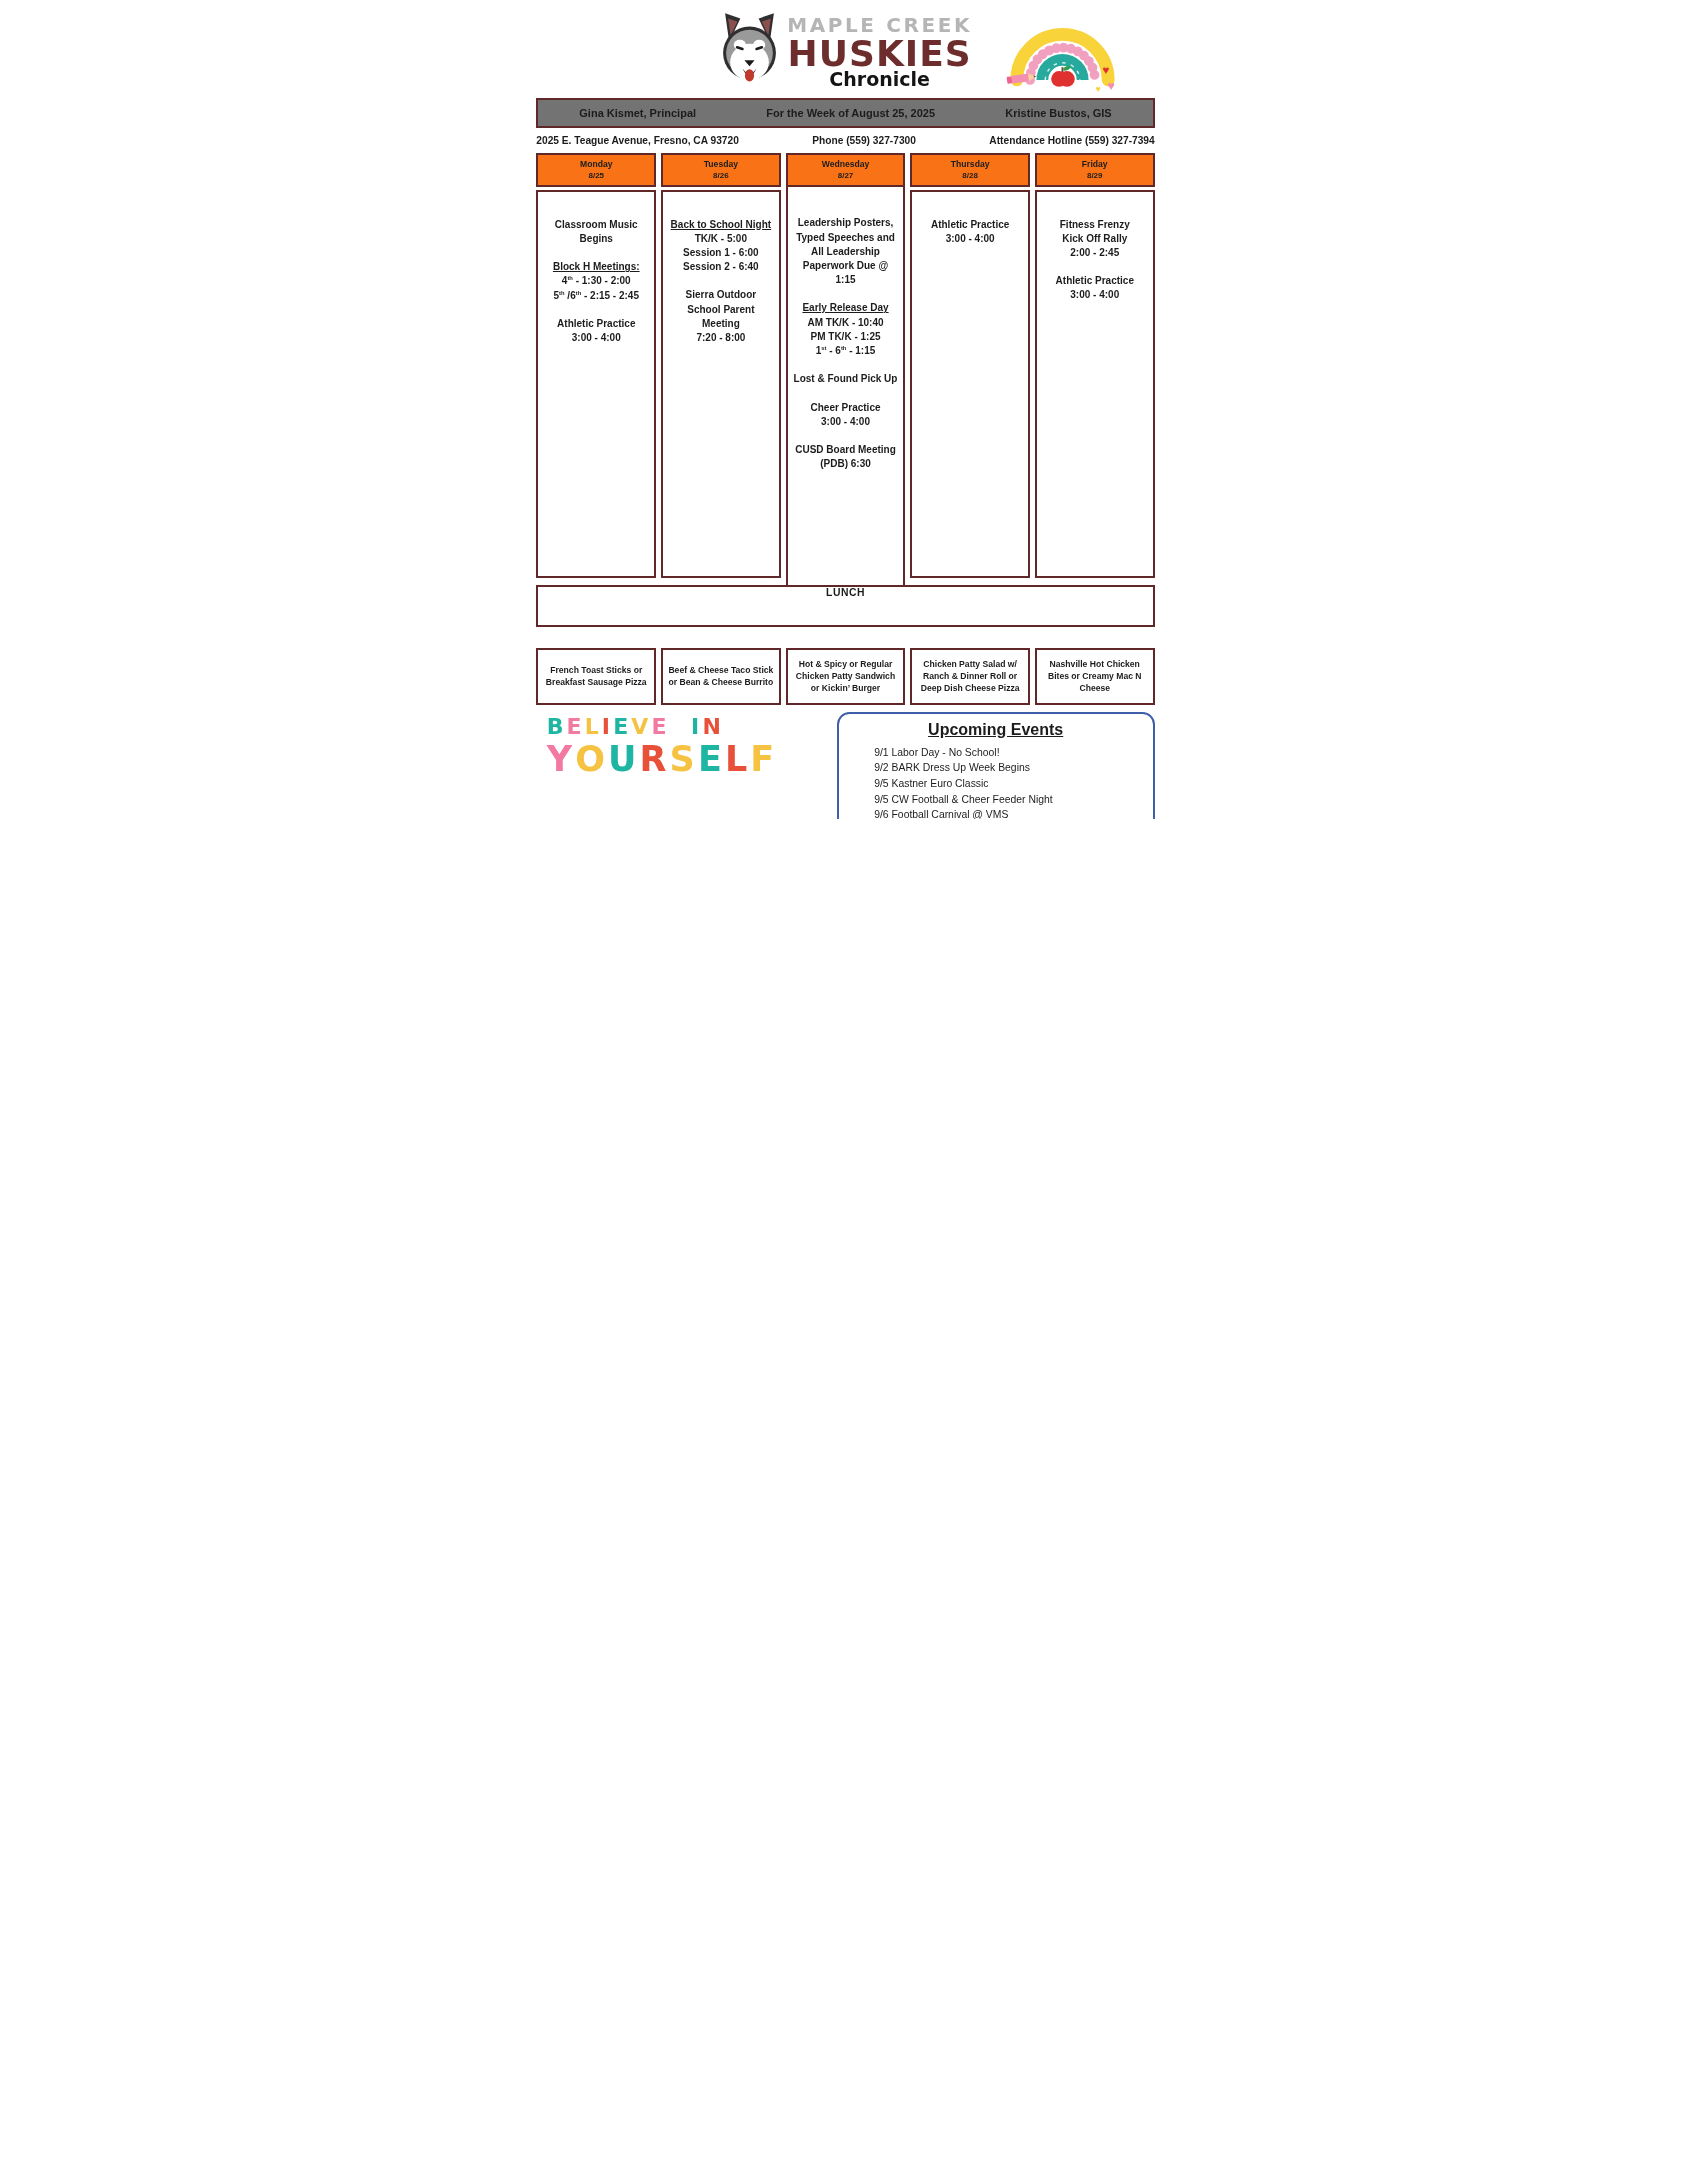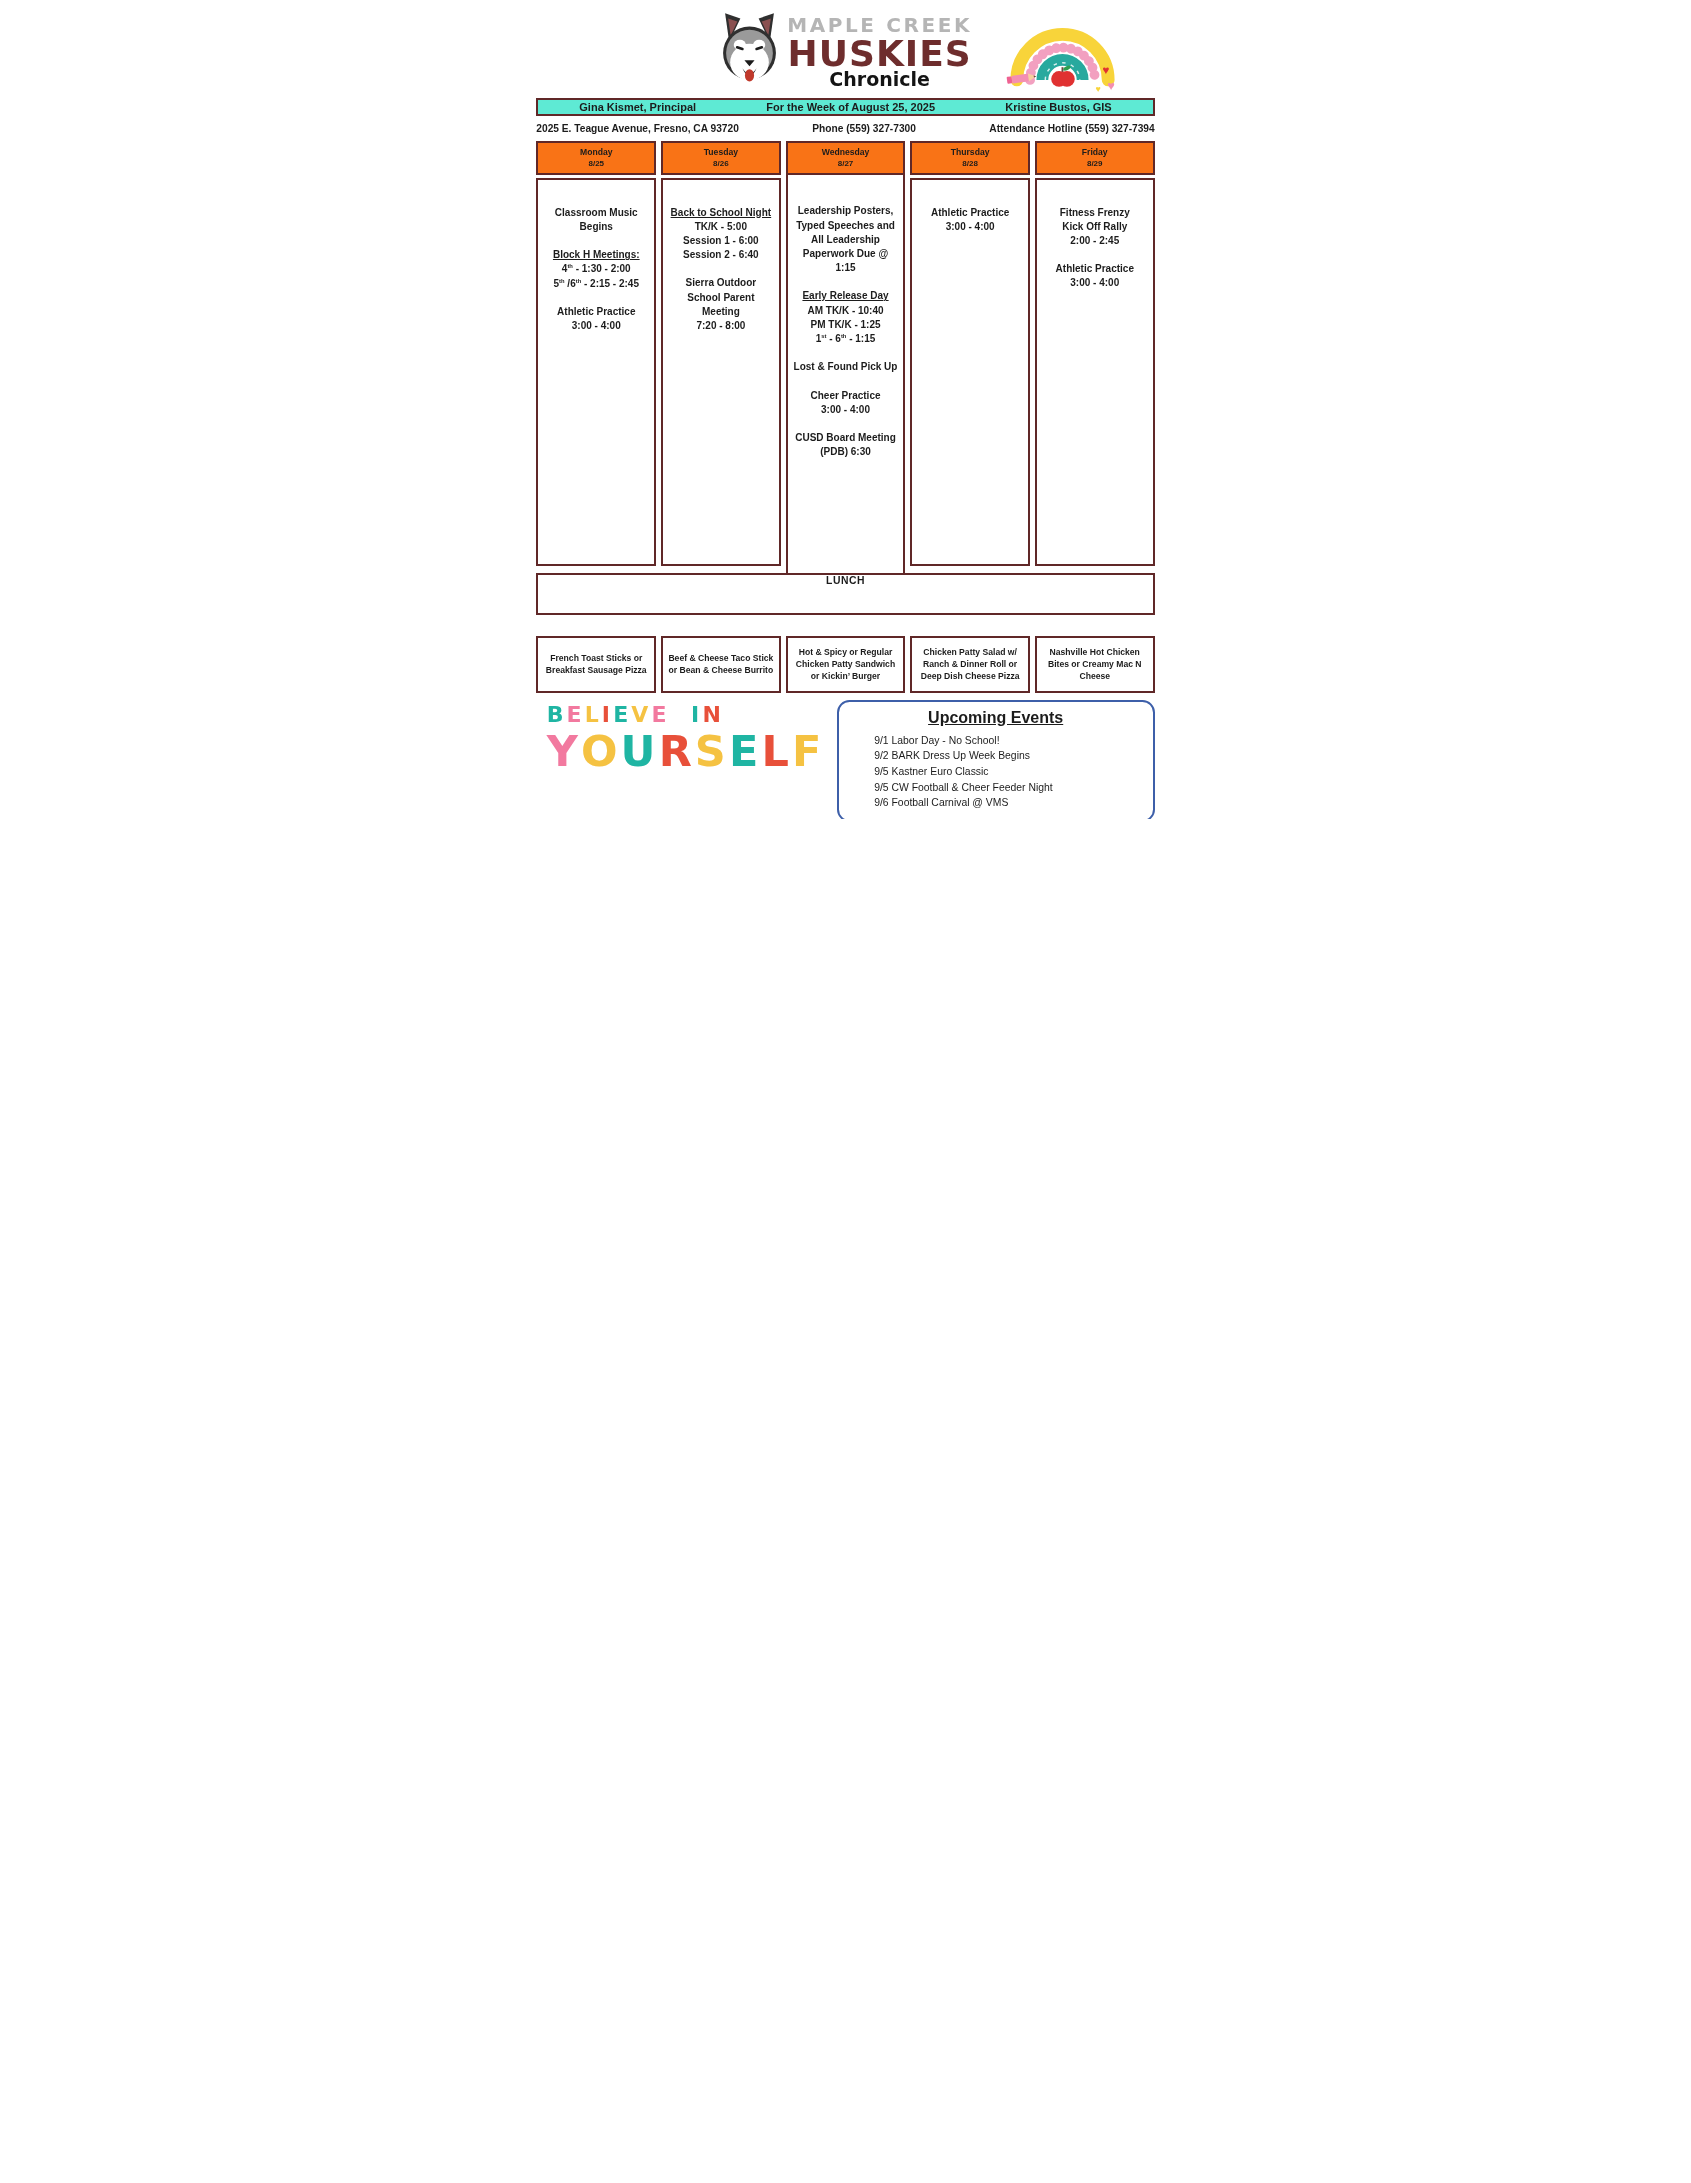--- a/index.html
+++ b/index.html
@@ -10,21 +10,21 @@
   
   .masthead { position:relative; height:98px; display:flex; align-items:center; justify-content:center; padding-top:5.2px; }
   .masthead-center { display:flex; align-items:center; gap:7.3px; }
   .title-block { display:flex; flex-direction:column; align-items:center; }
   .maple { font-family:"DejaVu Sans", sans-serif; font-size:20px; font-weight:bold; color:#b5b5b5; letter-spacing:2.6px; }
   .huskies { font-family:"DejaVu Sans", sans-serif; font-size:36px; font-weight:bold; color:#6e2d2d; letter-spacing:1px; line-height:0.95; }
   .chronicle { font-family:"DejaVu Sans", sans-serif; font-size:19px; font-weight:bold; color:#141414; margin-top:-3.1px; }
   .rainbow { position:absolute; right:36px; top:5.2px; }
 
   
-  .banner { border:2.6px solid #602828; background:#5eead4; height:18px; display:flex; align-items:center; justify-content:space-between; padding:0 41px; font-weight:bold; font-size:11px; }
+  .banner { border:2.6px solid #602828; background:#737373; height:30px; display:flex; align-items:center; justify-content:space-between; padding:0 41px; font-weight:bold; font-size:11px; }
 
   
   .contact { display:flex; justify-content:space-between; gap:24px; font-weight:bold; font-size:10.2px; margin:7.3px 0 6.3px; }
 
   
   .five-grid { display:grid; grid-template-columns:repeat(5,1fr); column-gap:4.7px; }
   .day-head { border:2.1px solid #602828; background:#f97316; text-align:center; padding:4.2px 2.1px 4.7px; }
   .dh-name { font-weight:bold; font-size:8.6px; }
   .dh-date { font-weight:bold; font-size:8px; margin-top:2.1px; }
 
@@ -37,21 +37,21 @@
 
   
   .lunch-banner { margin-top:7.3px; border:2.6px solid #602828; height:42px; display:flex; align-items:flex-start; justify-content:center; font-weight:bold; font-size:10.4px; letter-spacing:0.5px; position:relative; z-index:1; background:#fff; }
   .lunch-items { margin-top:21px; }
   .lunch-item { border:2.1px solid #602828; min-height:57px; display:flex; align-items:center; justify-content:center; text-align:center; font-weight:bold; font-size:8.6px; line-height:1.4; padding:4.2px 5.2px; background:#fff; }
 
   
   .footer { margin-top:7.3px; display:flex; gap:8.3px; align-items:flex-start; }
   .believe { width:292px; padding:4.2px 0 0 10.4px; font-family:"DejaVu Sans", sans-serif; font-weight:bold; }
   .believe .bl1 { font-size:22px; letter-spacing:3.1px; line-height:1.0; }
-  .believe .bl2 { font-size:43px; letter-spacing:3.1px; line-height:1.0; margin-top:3.1px; }
+  .believe .bl2 { font-size:35px; letter-spacing:3.1px; line-height:1.0; margin-top:3.1px; }
   .believe span { display:inline-block; }
   .events-box { flex:1; border:2.1px solid #3d5fa9; border-radius:12.5px; padding:6.3px 14.6px 9.4px; min-height:116px; background:#fff; }
   .events-title { text-align:center; font-weight:bold; font-size:16px; text-decoration:underline; margin-bottom:6.3px; }
   .events-list { padding-left:21px; font-size:10.4px; line-height:1.5; }
 </style>
 </head>
 <body>
 
 <div class="page">
 

